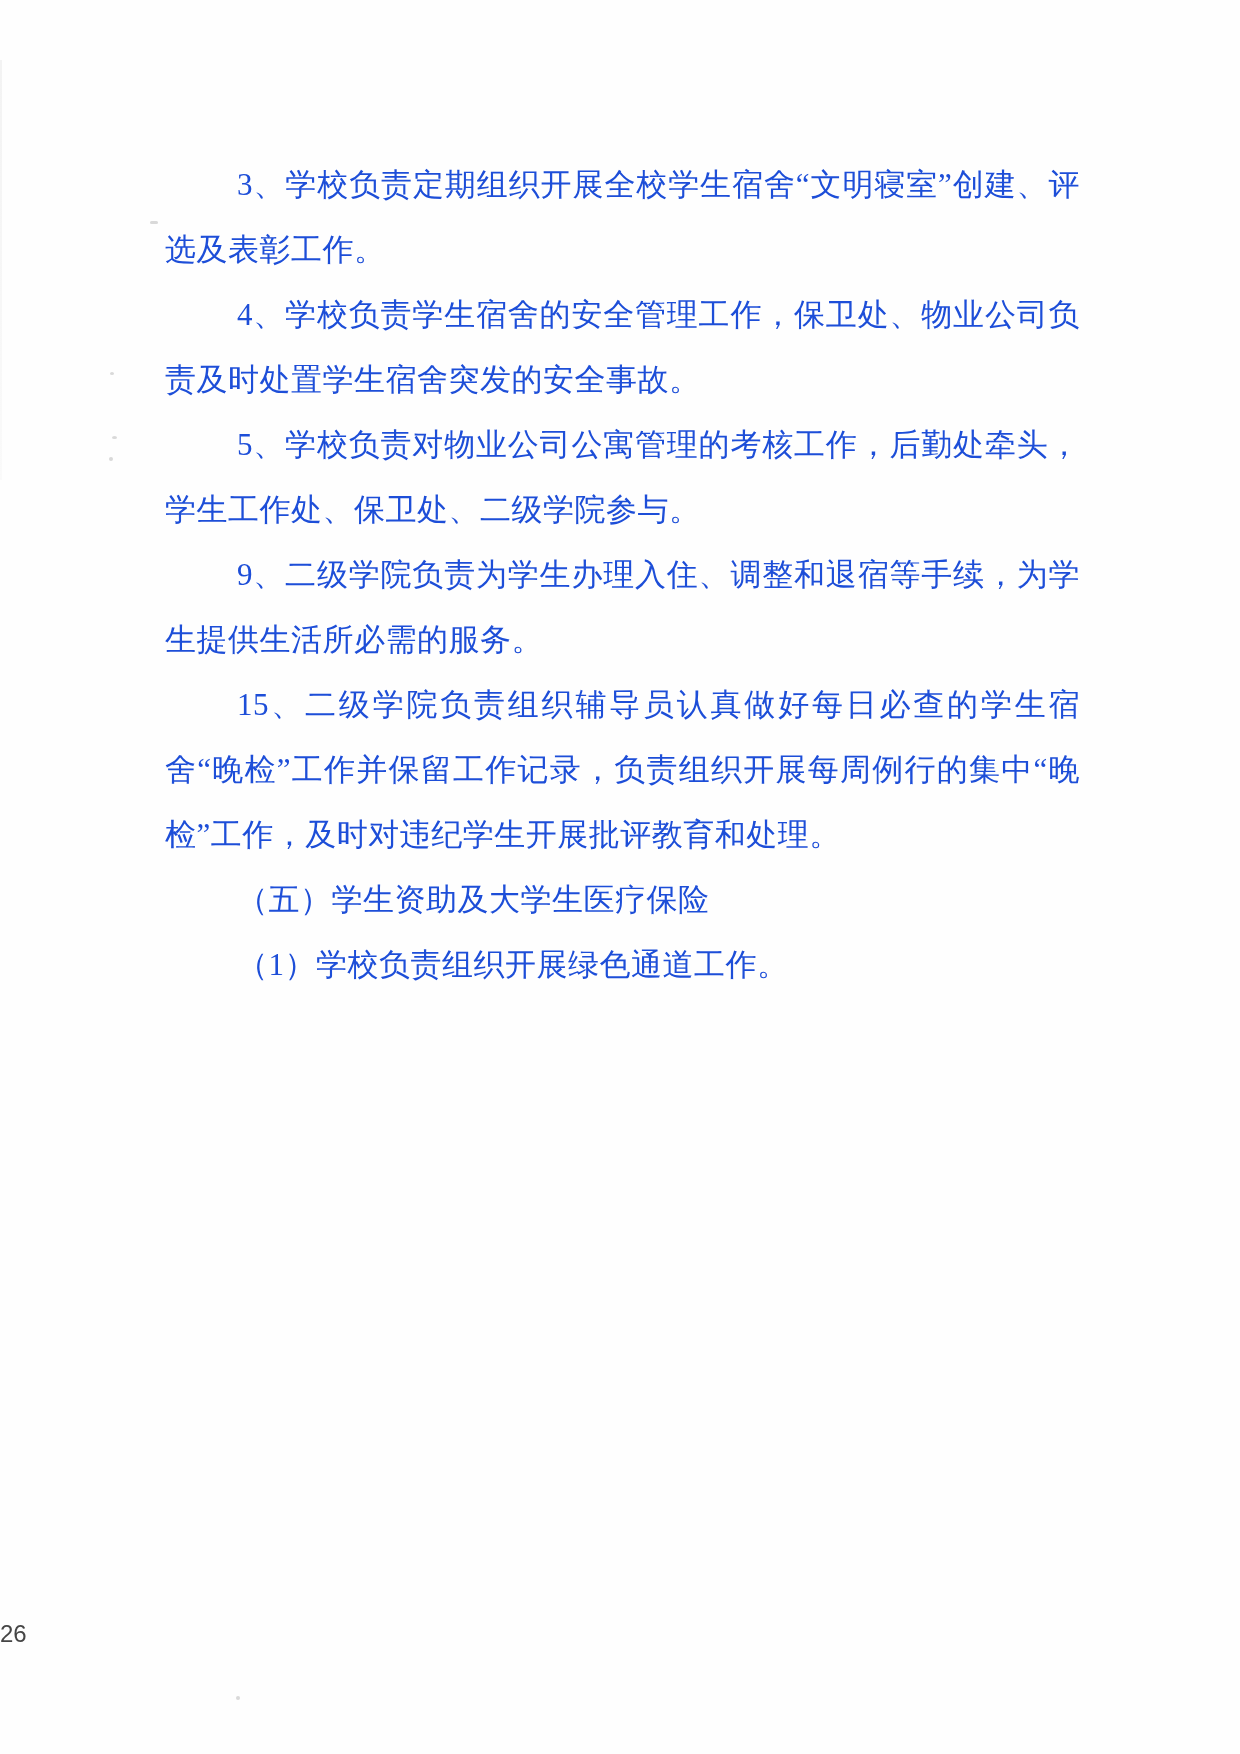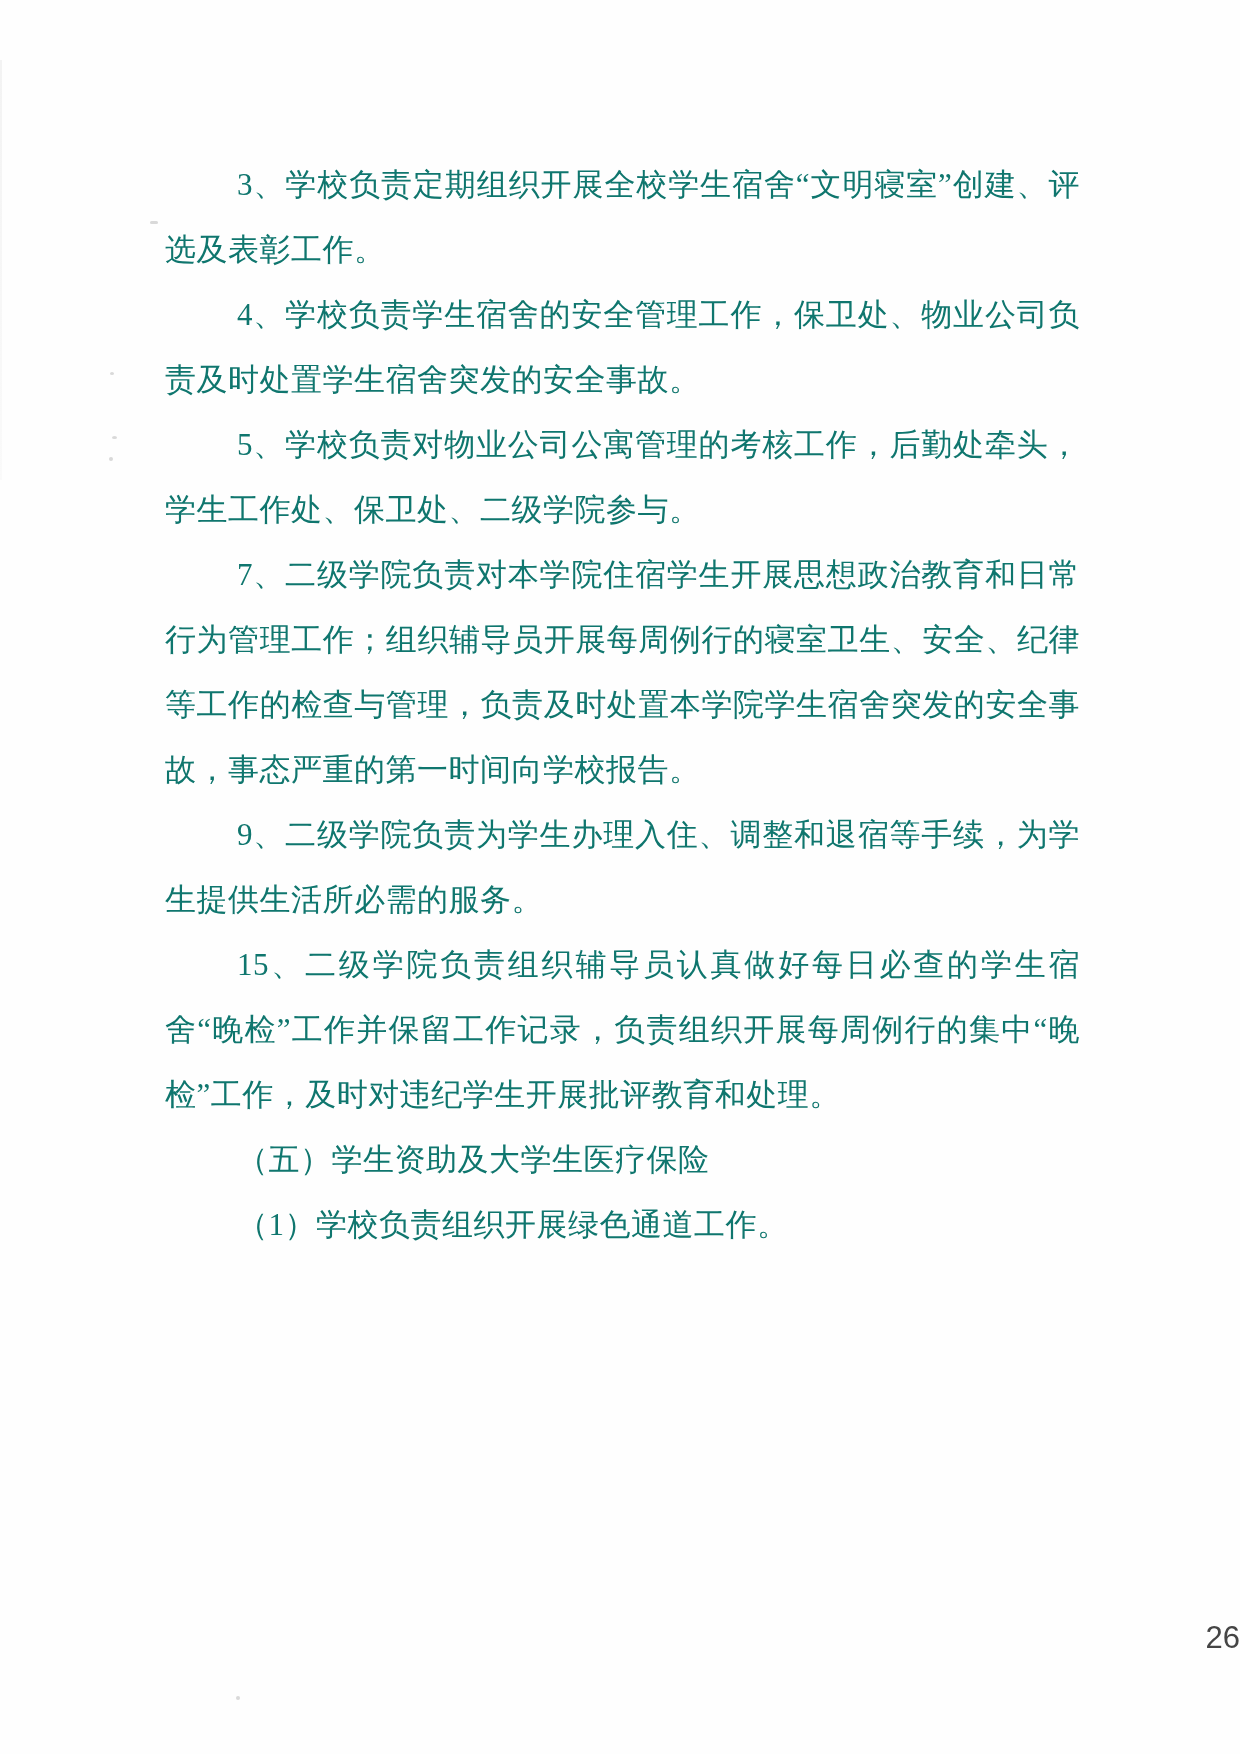--- a/index.html
+++ b/index.html
@@ -22,42 +22,42 @@
     top: 60px;
     width: 2px;
     height: 420px;
     background: linear-gradient(#f3f3f3, #fafafa);
   }
   .content {
     position: absolute;
     left: 165px;
     top: 152px;
     width: 915px;
-    color: #0f766e;
+    color: #1d4ed8;
     font-size: 31px;
     line-height: 65px;
     letter-spacing: 0.5px;
     text-align: justify;
     text-justify: inter-ideograph;
   }
   .content p {
     margin: 0;
     padding: 0;
   }
   .indent {
     text-indent: 72px;
   }
   .page-number {
     position: absolute;
     top: 1620px;
     left: 0;
     width: 100%;
-    text-align: right;
+    text-align: left;
     font-family: "Liberation Sans", "DejaVu Sans", sans-serif;
-    font-size: 31px;
+    font-size: 24px;
     color: #454545;
   }
   .artifact {
     position: absolute;
     background: #b9b9b9;
     border-radius: 50%;
     opacity: 0.55;
   }
   .a1 { left: 150px; top: 221px; width: 8px;  height: 3px; border-radius: 2px; }
   .a2 { left: 110px; top: 372px; width: 4px;  height: 3px; }
@@ -68,21 +68,20 @@
 </head>
 <body>
 
 <div class="page">
   <div class="edge-shadow"></div>
 
   <div class="content">
     <p class="indent">3、学校负责定期组织开展全校学生宿舍“文明寝室”创建、评选及表彰工作。</p>
     <p class="indent">4、学校负责学生宿舍的安全管理工作，保卫处、物业公司负责及时处置学生宿舍突发的安全事故。</p>
     <p class="indent">5、学校负责对物业公司公寓管理的考核工作，后勤处牵头，学生工作处、保卫处、二级学院参与。</p>
-    <p class="indent">7、二级学院负责对本学院住宿学生开展思想政治教育和日常行为管理工作；组织辅导员开展每周例行的寝室卫生、安全、纪律等工作的检查与管理，负责及时处置本学院学生宿舍突发的安全事故，事态严重的第一时间向学校报告。</p>
     <p class="indent">9、二级学院负责为学生办理入住、调整和退宿等手续，为学生提供生活所必需的服务。</p>
     <p class="indent">15、二级学院负责组织辅导员认真做好每日必查的学生宿舍“晚检”工作并保留工作记录，负责组织开展每周例行的集中“晚检”工作，及时对违纪学生开展批评教育和处理。</p>
     <p class="indent">（五）学生资助及大学生医疗保险</p>
     <p class="indent">（1）学校负责组织开展绿色通道工作。</p>
   </div>
 
   <div class="page-number">26</div>
 
   <div class="artifact a1"></div>
   <div class="artifact a2"></div>

